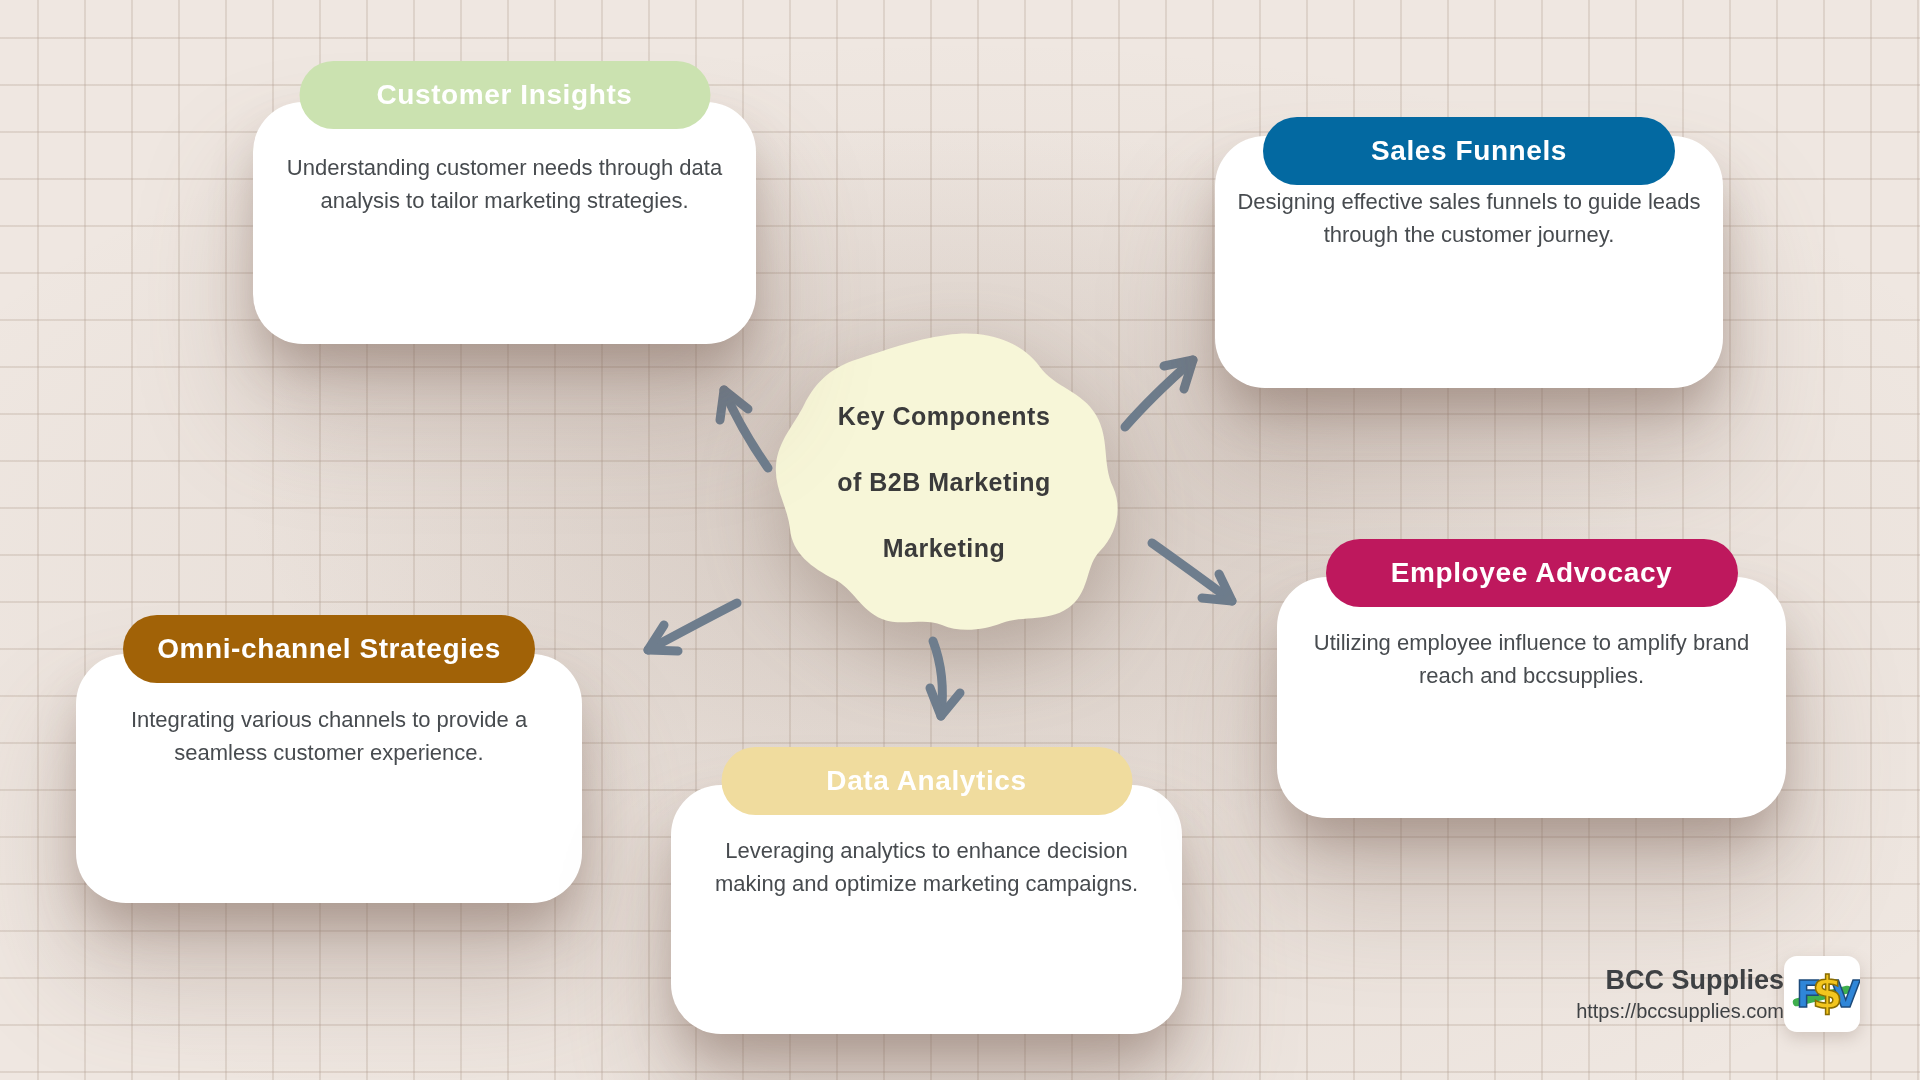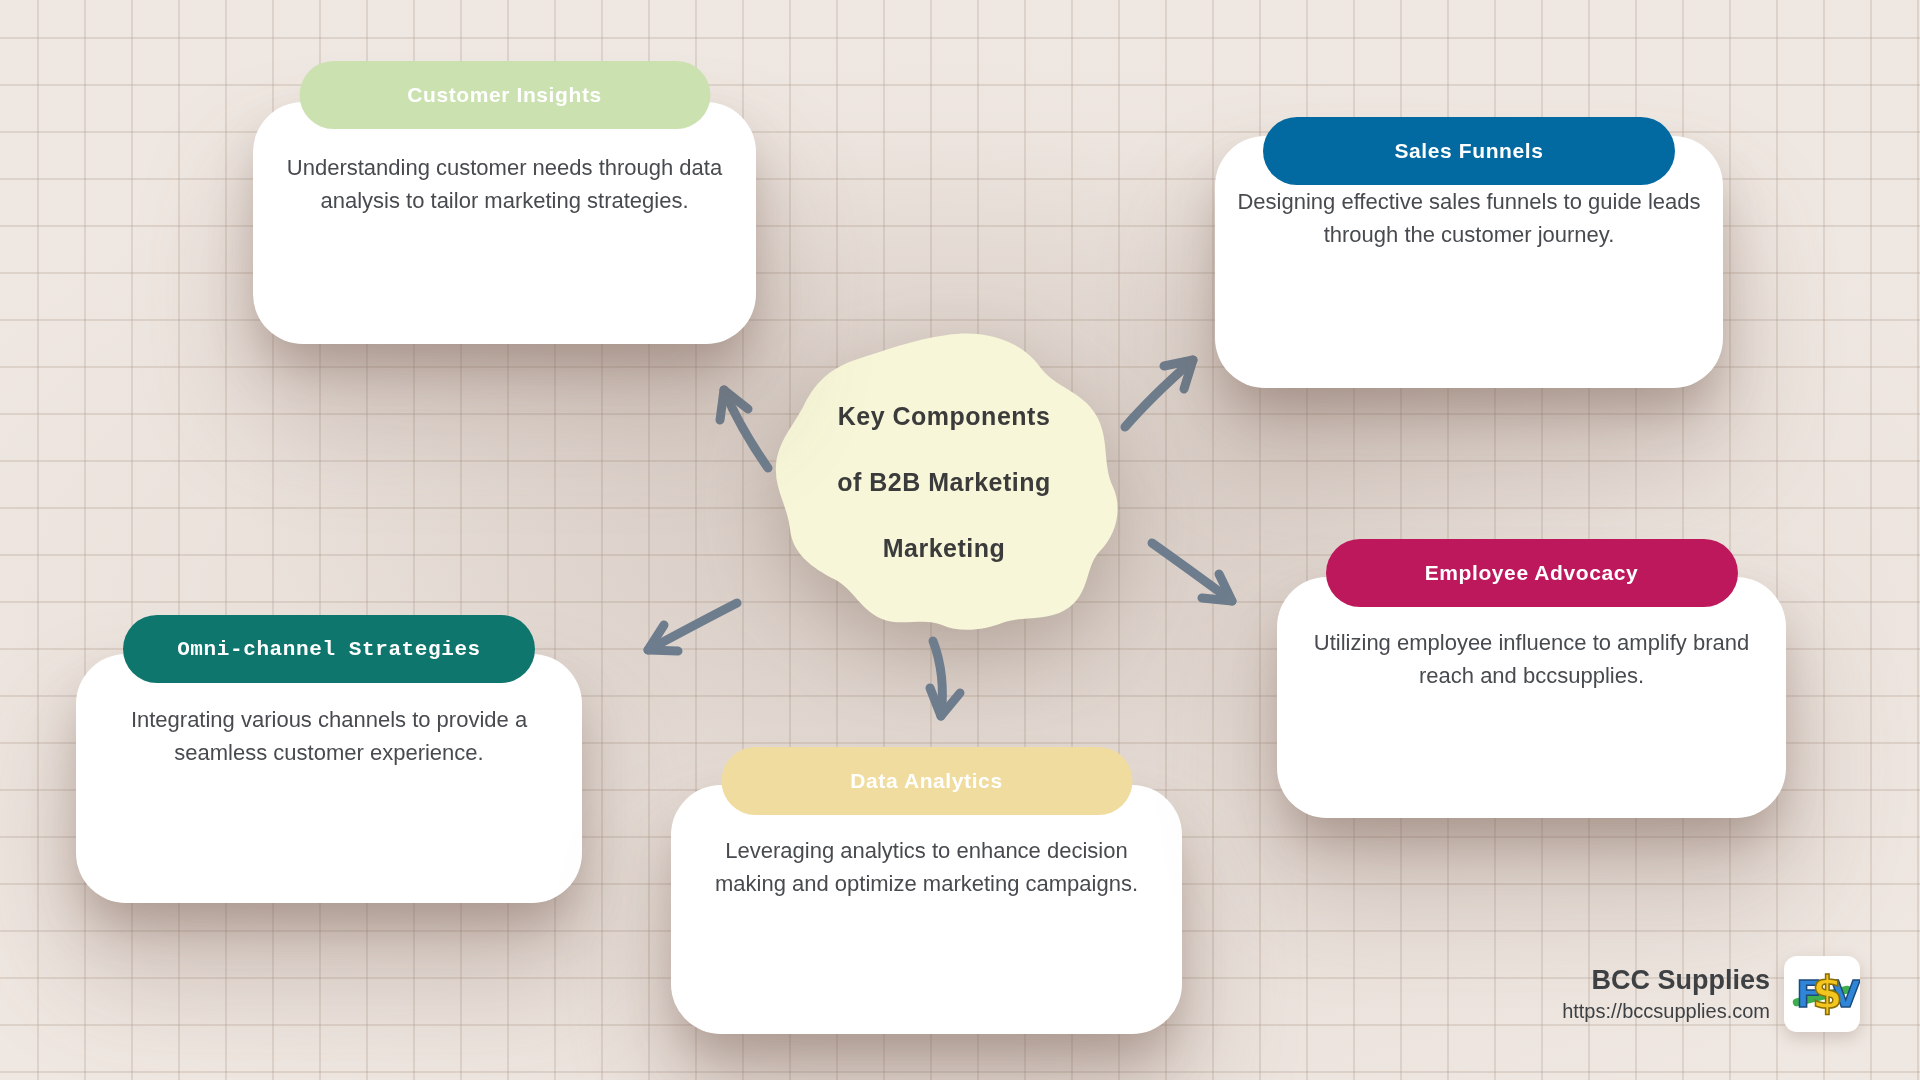--- a/index.html
+++ b/index.html
@@ -52,24 +52,24 @@
     margin-top:49px;width:calc(100% - 44px);
     text-align:center;color:var(--body-text);
     font-size:22px;line-height:33px;
   }
   .pill{
     position:absolute;left:50%;transform:translateX(-50%);
     height:68px;border-radius:34px;z-index:4;
     display:flex;align-items:center;justify-content:center;
   }
   .pill span{
-    color:#ffffff;font-weight:bold;font-size:21px;letter-spacing:0.6px;
+    color:#ffffff;font-weight:bold;font-size:28px;letter-spacing:0.6px;
   }
 
-  .footer{position:absolute;right:60px;top:956px;z-index:3;display:flex;align-items:center;gap:14px;}
+  .footer{position:absolute;right:60px;top:956px;z-index:3;display:flex;align-items:center;gap:0;}
   .footer-text{text-align:right;color:#3e4144;}
   .brand-name{font-size:27px;font-weight:bold;line-height:34px;}
   .brand-url{font-size:20px;line-height:28px;text-align:right;}
   .logo{
     position:relative;width:76px;height:76px;background:#ffffff;border-radius:13px;
     box-shadow:0 6px 16px rgba(120,96,82,0.25);overflow:hidden;
   }
   .logo span{position:absolute;font-weight:bold;font-family:"DejaVu Sans", sans-serif;}
   .logo-stripe{left:8px;top:36px;width:60px;height:8px;border-radius:4px;transform:rotate(-14deg);z-index:1;}
   .logo-f{left:12px;top:16px;font-size:38px;line-height:44px;z-index:2;-webkit-text-stroke:1.5px #1d4a7a;}
@@ -130,21 +130,21 @@
   </div>
   <div class="pill" style="top: -39px; width: 412px; background-color: #0369a1; margin-top: 20px;">
     <span>Sales Funnels</span>
   </div>
 </div>
 
 <div class="node" style="left:76px;top:654px;width:506px;height:249px;">
   <div class="card">
     <p class="desc">Integrating various channels to provide a seamless customer experience.</p>
   </div>
-  <div class="pill" style="top: -39px; width: 412px; background-color: #0f766e; font-family: Liberation Mono, monospace;">
+  <div class="pill" style="top: -39px; width: 412px; background-color: #a16207;">
     <span>Omni-channel Strategies</span>
   </div>
 </div>
 
 <div class="node" style="left:671px;top:785px;width:511px;height:249px;">
   <div class="card">
     <p class="desc">Leveraging analytics to enhance decision making and optimize marketing campaigns.</p>
   </div>
   <div class="pill" style="top: -38px; width: 411px; background-color: rgb(240, 220, 158);">
     <span>Data Analytics</span>

